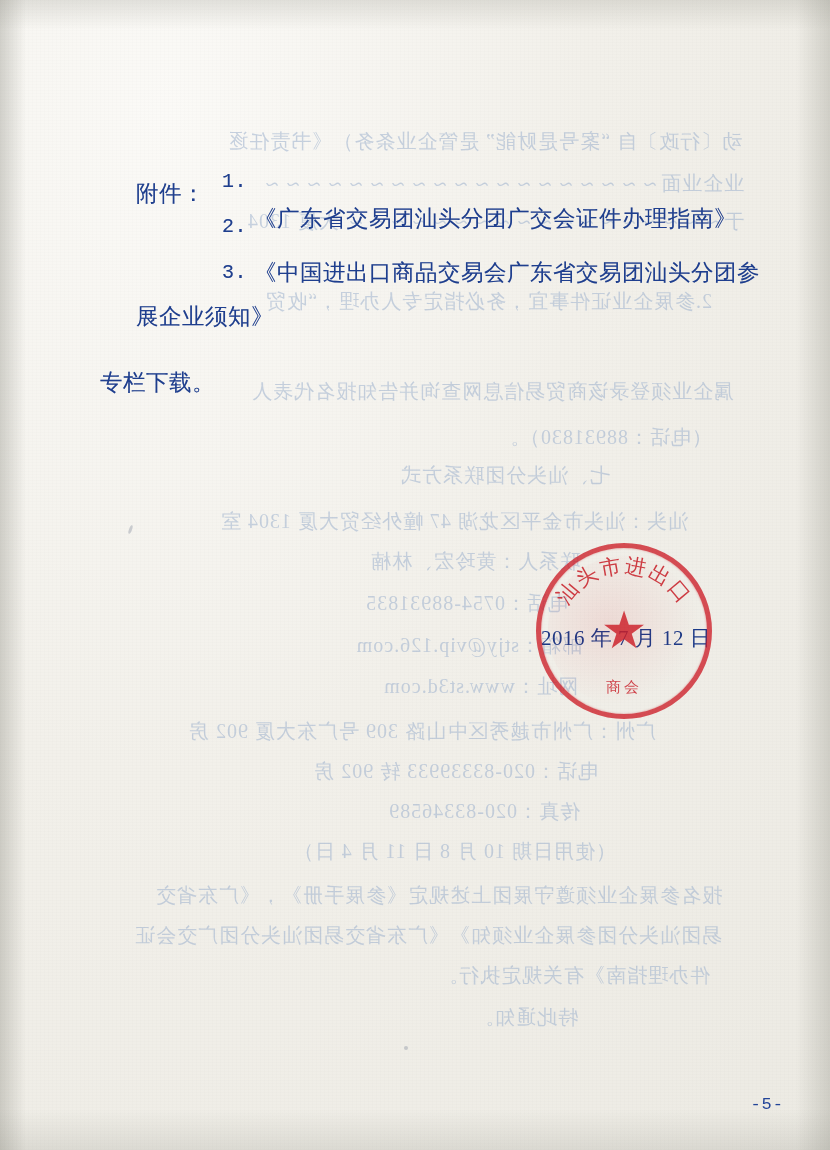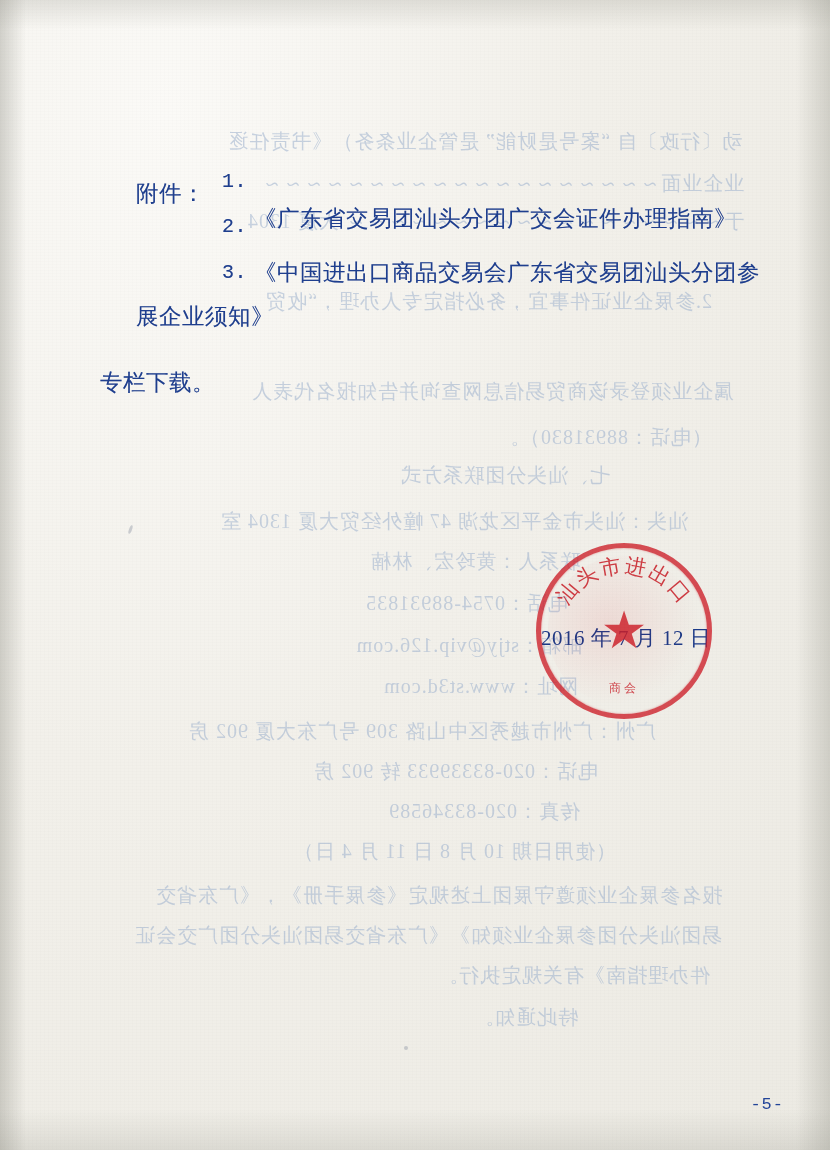--- a/index.html
+++ b/index.html
@@ -129,21 +129,21 @@
     font-family: "Liberation Serif", serif;
     font-size: 21px;
     letter-spacing: 2px;
   }
   #seal .btm {
     position: absolute;
     left: 0; right: 0;
     bottom: 22px;
     text-align: center;
     color: rgba(200, 28, 38, .8);
-    font-size: 12px;
+    font-size: 15px;
     letter-spacing: 3px;
     font-family: "Liberation Serif", serif;
   }
   #seal-smudge {
     position:absolute;
     left: 548px; top: 556px;
     width: 152px; height: 150px;
     border-radius:50%;
     background: radial-gradient(ellipse at 40% 45%, rgba(210,40,48,.10), rgba(210,40,48,0) 70%);
     pointer-events:none;

